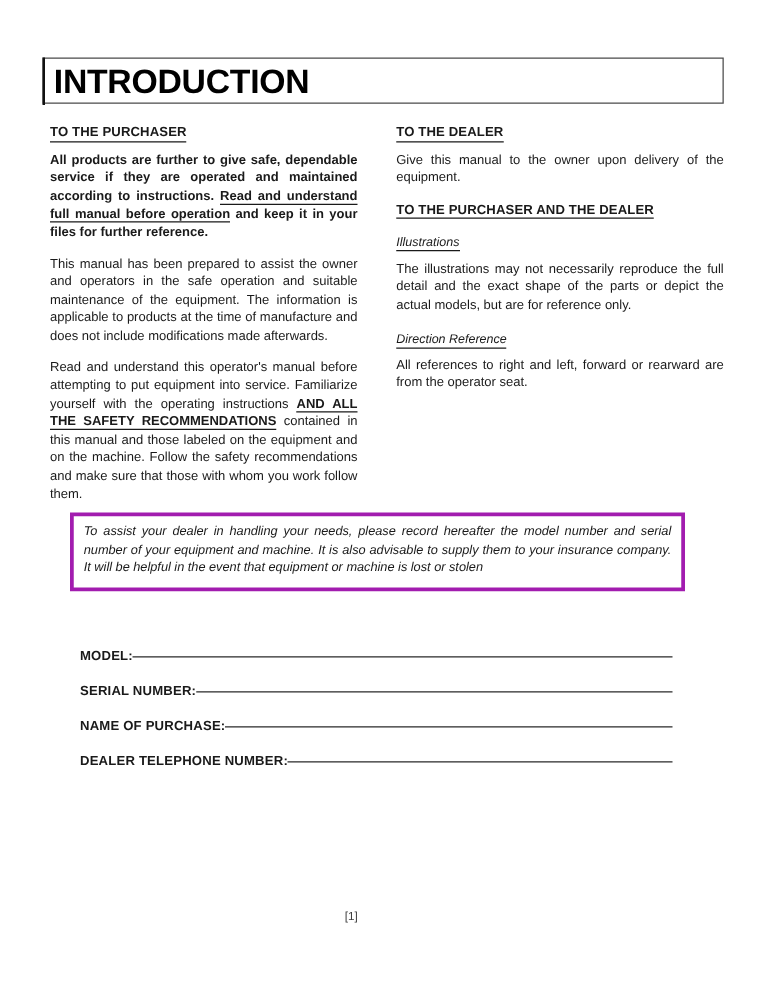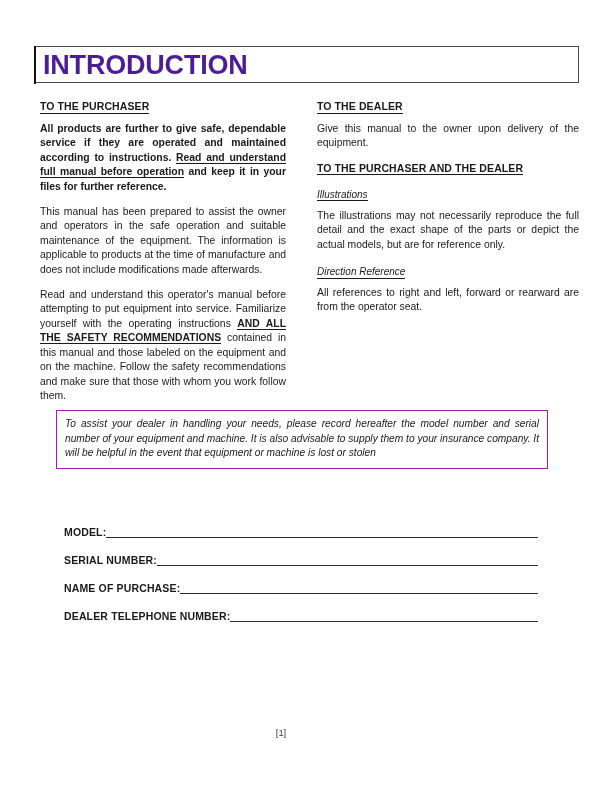--- a/index.html
+++ b/index.html
@@ -43,21 +43,21 @@
     background: #111;
   }
   .title-text {
     position: absolute;
     left: 8px;
     top: 1px;
     font-size: 27px;
     font-weight: bold;
     letter-spacing: -0.2px;
     line-height: 34px;
-    color: #4c1d95;
+    color: #000000;
     white-space: nowrap;
   }
 
   
   .col {
     position: absolute;
     top: 100px;
   }
   .col-left  { left: 40px;  width: 246px; }
   .col-right { left: 317px; width: 262px; }
@@ -103,21 +103,21 @@
 
   .right-gap-1 { margin-top: 12px; }
 
   
   .note-box {
     position: absolute;
     left: 56px;
     top: 410px;
     width: 492px;
     box-sizing: border-box;
-    border: 1px solid #a21caf;
+    border: 3px solid #a21caf;
     padding: 6px 8px 7px 8px;
     background: #fff;
   }
   .note-box p {
     margin: 0;
     font-size: 10.2px;
     font-style: italic;
     line-height: 14.6px;
     text-align: justify;
     text-justify: inter-word;
@@ -125,21 +125,21 @@
 
   
   .form {
     position: absolute;
     left: 64px;
     top: 512px;
     width: 474px;
   }
   .form-row {
     display: flex;
-    align-items: flex-end;
+    align-items: center;
     height: 28px;
   }
   .form-label {
     font-size: 10.5px;
     font-weight: bold;
     letter-spacing: 0.15px;
     white-space: nowrap;
     line-height: 13px;
     padding-bottom: 1px;
   }

